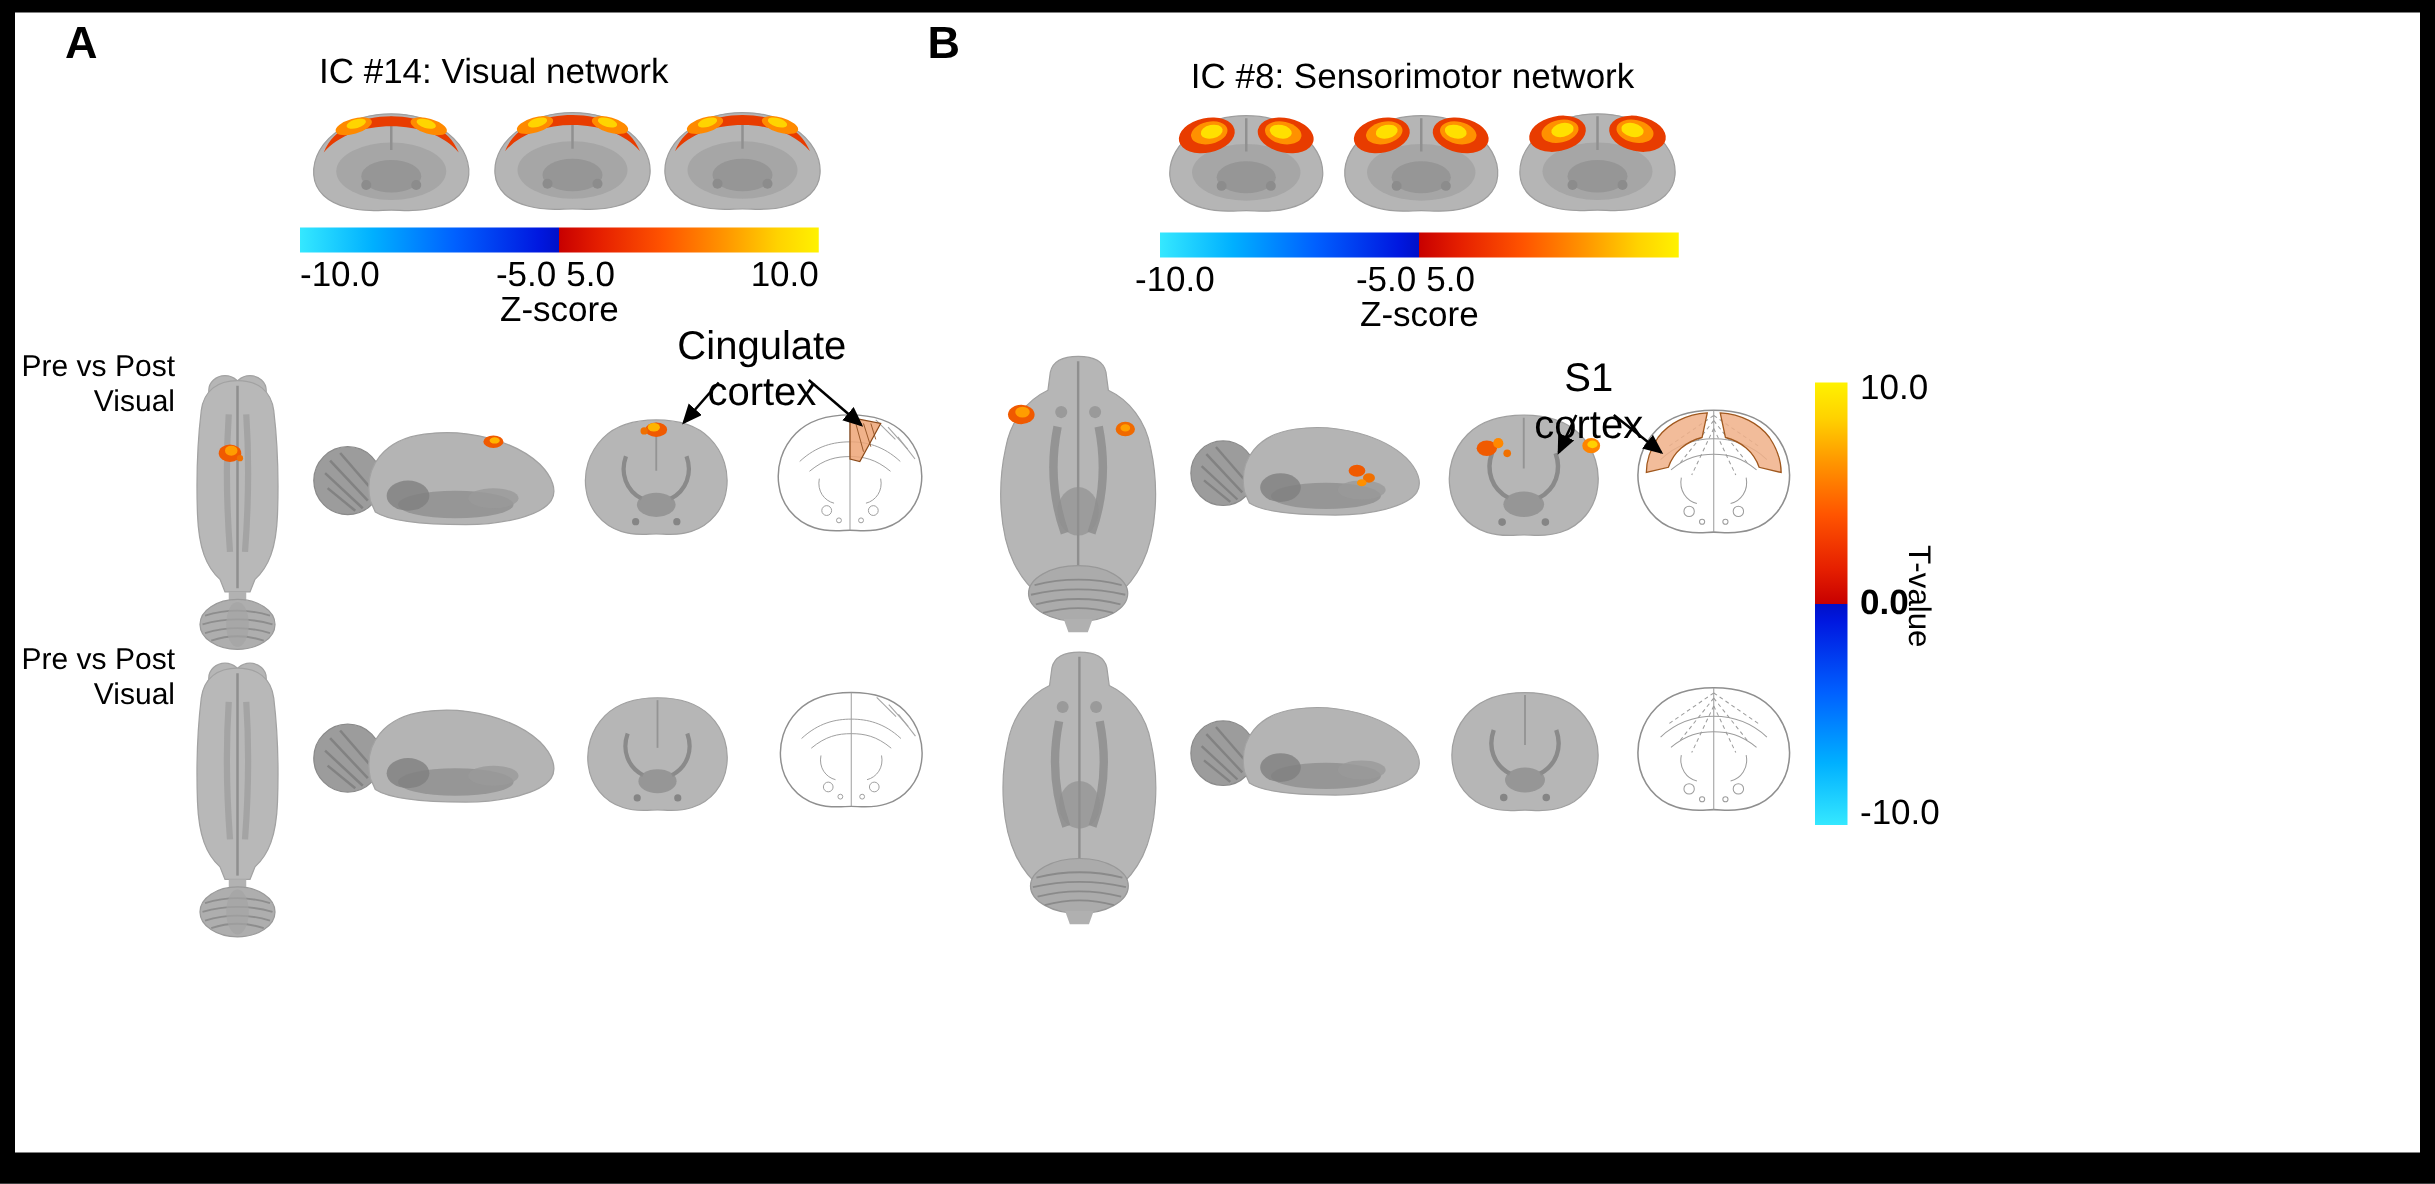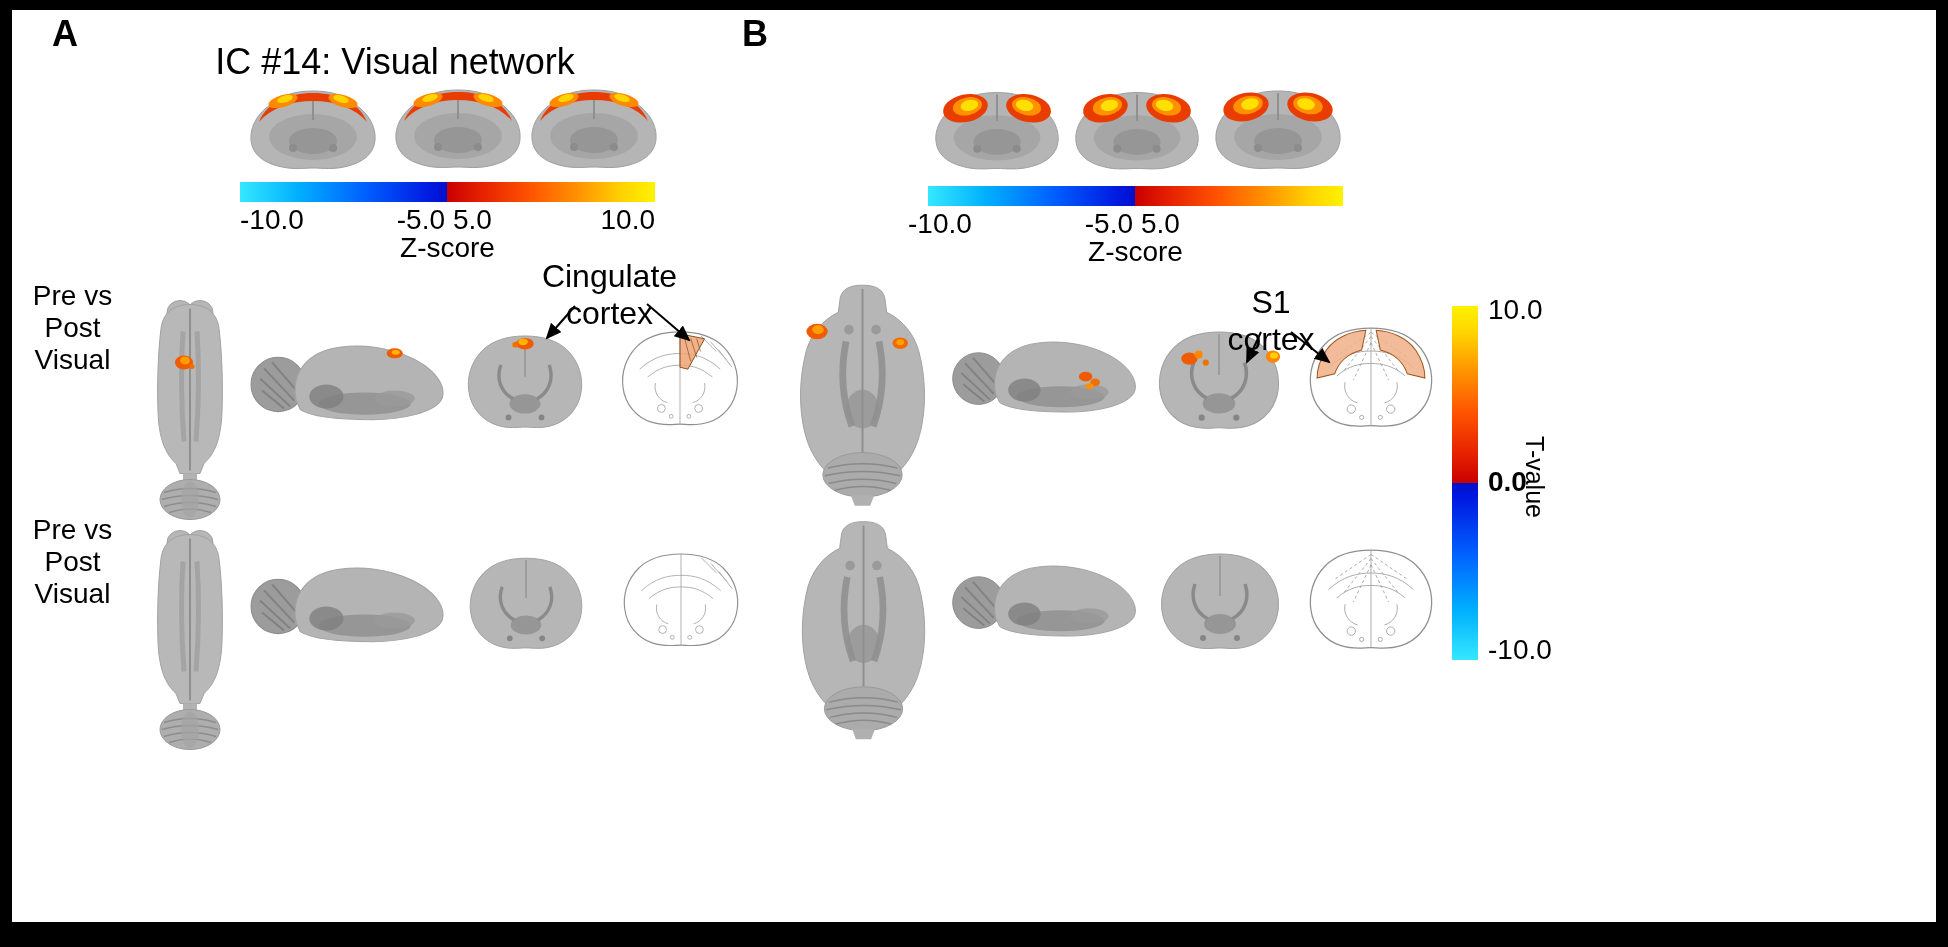--- a/index.html
+++ b/index.html
@@ -3,23 +3,23 @@
 <meta charset="utf-8">
 <style>
   html,body{margin:0;padding:0;}
   body{
     width:1948px;height:947px;position:relative;background:#000;
     font-family:"Liberation Sans", sans-serif;color:#000;overflow:hidden;
   }
   .canvas{position:absolute;left:12px;top:10px;width:1924px;height:912px;background:#ffffff;}
   .abs{position:absolute;}
   .panel-letter{font-size:36px;font-weight:bold;line-height:1;}
-  .title{font-size:36px;line-height:1.1;}
+  .title{font-size:28px;line-height:1.1;}
   .tick{font-size:28px;line-height:1;}
-  .rowlabel{font-size:28px;line-height:1.15;text-align:center;}
+  .rowlabel{font-size:24px;line-height:1.15;text-align:right;}
   .annot{font-size:32px;line-height:1.15;text-align:center;}
   .center{text-align:center;}
   .right{text-align:right;}
   .cbar-h{
     background:linear-gradient(to right,
       #35e8ff 0%, #00b0ff 14%, #0060ff 30%, #0018e0 46%, #0010c8 50%,
       #c80000 50%, #e62000 58%, #ff5400 70%, #ff9600 82%, #ffd200 92%, #fff200 100%);
   }
   .cbar-v{
     background:linear-gradient(to bottom,
@@ -238,20 +238,21 @@
   </svg>
   <svg class="abs" style="left:452px;top:542px;" width="124" height="104" viewBox="0 0 130 108">
     <use href="#cor-body"></use>
   </svg>
   <svg class="abs" style="left:606px;top:538px;" width="126" height="105" viewBox="0 0 130 108">
     <use href="#atlas-lines"></use>
       <use href="#atlasA-extra"></use>
   </svg>
 
   <div class="abs panel-letter" style="left:730px;top:6px;">B</div>
+  <div class="abs title center" style="left:868px;top:36px;width:500px;">IC #8: Sensorimotor network</div>
 
   <svg class="abs" style="left:916px;top:74px;" width="138" height="90" viewBox="0 0 140 88">
     <use href="#slice-body"></use>
       <use href="#actB-blobs"></use>
   </svg>
   <svg class="abs" style="left:1056px;top:74px;" width="138" height="90" viewBox="0 0 140 88">
     <use href="#slice-body"></use>
       <use href="#actB-blobs"></use>
   </svg>
   <svg class="abs" style="left:1196px;top:72px;" width="140" height="92" viewBox="0 0 140 88">

